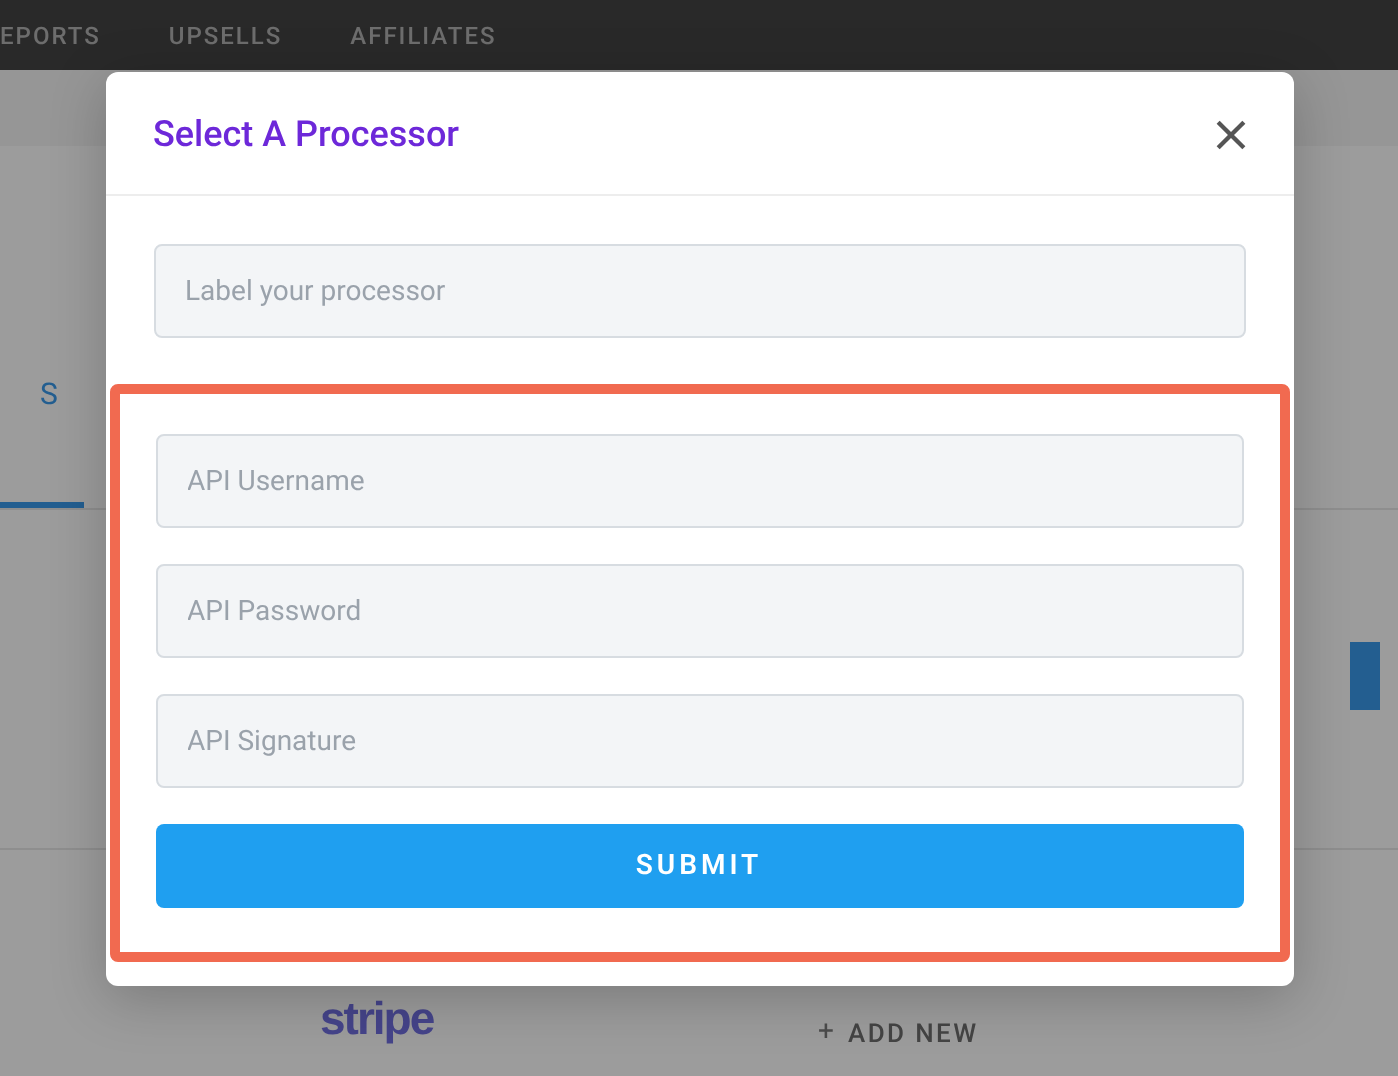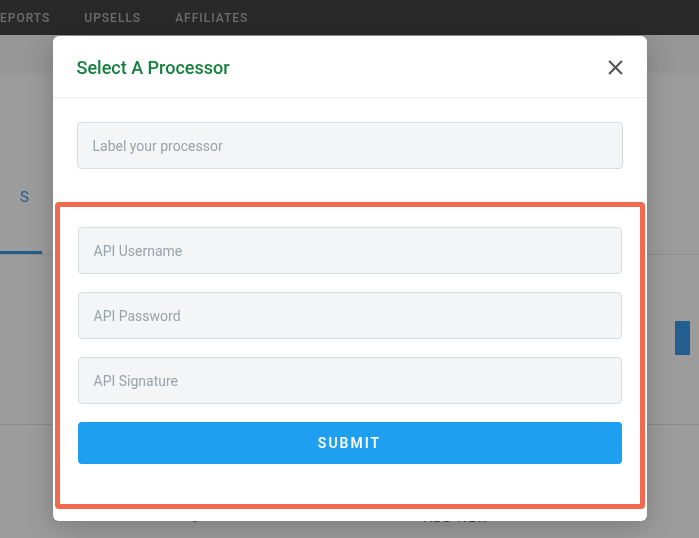--- a/index.html
+++ b/index.html
@@ -111,21 +111,21 @@
     }
     .modal-header {
       display: flex;
       justify-content: space-between;
       align-items: center;
       padding: 21px 24px 19px 24px;
       border-bottom: 1px solid #ededed;
     }
     .modal-title {
       font-size: 18px;
-      color: #15803d;
+      color: #6d28d9;
       font-weight: 500;
     }
     .close-icon {
       width: 15px; height: 15px;
       cursor: pointer;
       stroke: #555;
       stroke-width: 2;
     }
     .modal-body {
       padding: 24px 24px 12px 24px;
@@ -133,28 +133,28 @@
     .textfield {
       width: 100%;
       height: 47px;
       border: 1px solid #d7dce1;
       border-radius: 4px;
       background: #f3f5f7;
       padding: 0 15px;
       font-size: 14px;
       color: #444;
       outline: none;
-      margin-bottom: 33px;
+      margin-bottom: 23px;
       font-family: inherit;
     }
     .textfield::placeholder { color: #9aa2ab; }
     .highlight-box {
       border: 5px solid #f16a50;
       border-radius: 4px;
-      padding: 20px 18px 28px 18px;
+      padding: 20px 18px 10px 18px;
       margin: 0 -22px 0 -22px;
     }
     .highlight-box .textfield { margin-bottom: 18px; }
     .submit-btn {
       width: 100%;
       height: 42px;
       background: #1f9ff0;
       color: #fff;
       border: none;
       border-radius: 4px;

